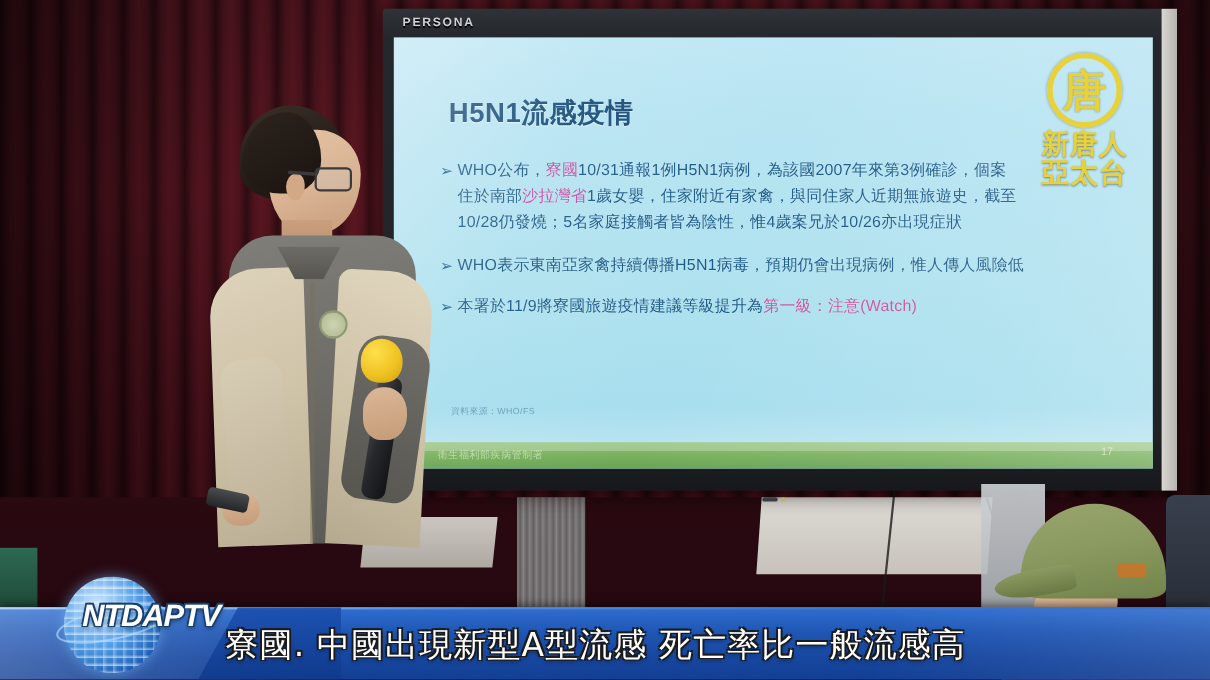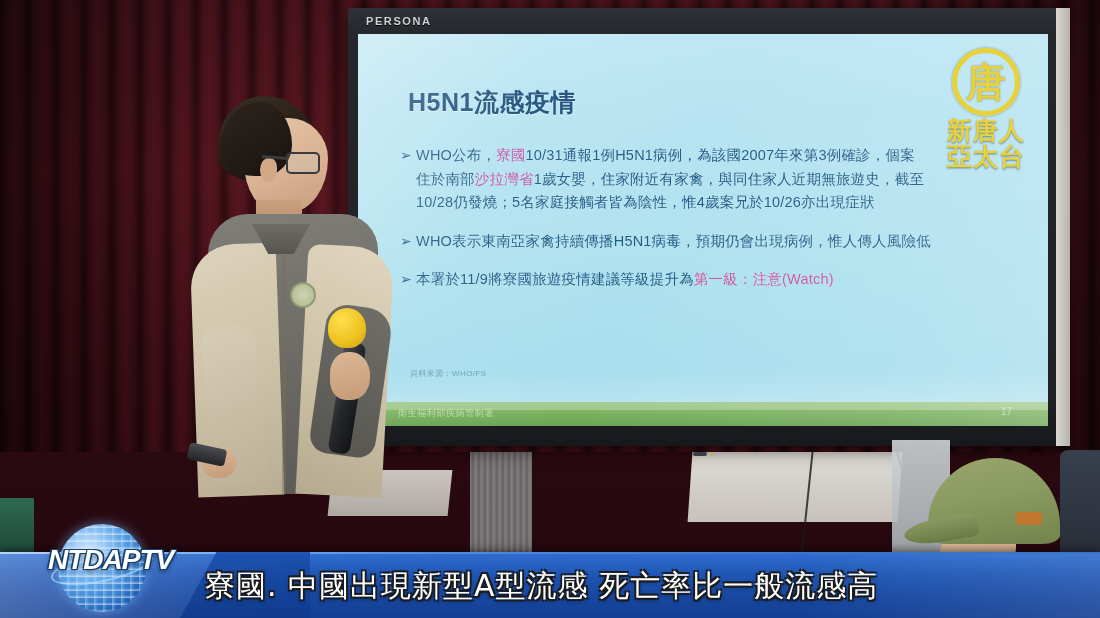--- a/index.html
+++ b/index.html
@@ -344,21 +344,21 @@
       repeating-linear-gradient(90deg, rgba(190,225,255,.45) 0px, rgba(190,225,255,0) 4px, rgba(190,225,255,0) 9px),
       radial-gradient(circle at 34% 30%, #cfe8ff 0%, #5aa2e8 42%, #1b5fb5 78%, #0b3f86 100%);
     box-shadow:0 0 12px rgba(120,190,255,.55);
   }
   .globe-ring {
     position:absolute; left:2px; top:34px; width:104px; height:30px;
     border:2px solid rgba(180,220,255,.65); border-radius:50%;
     transform:rotate(-12deg);
   }
   .chlogo-text {
-    position:absolute; left:0px; top:26px; width:152px; text-align:left;
+    position:absolute; left:0px; top:26px; width:152px; text-align:right;
     font-family:"Liberation Sans", sans-serif;
     font-size:28px; font-weight:bold; font-style:italic;
     color:#ffffff; letter-spacing:-1px;
     text-shadow:-1.4px -1.4px 0 #16406f, 1.4px -1.4px 0 #16406f,
                 -1.4px 1.4px 0 #16406f, 1.4px 1.4px 0 #16406f,
                 0 2px 5px rgba(0,0,0,.6);
   }
 </style>
 </head>
 <body>

